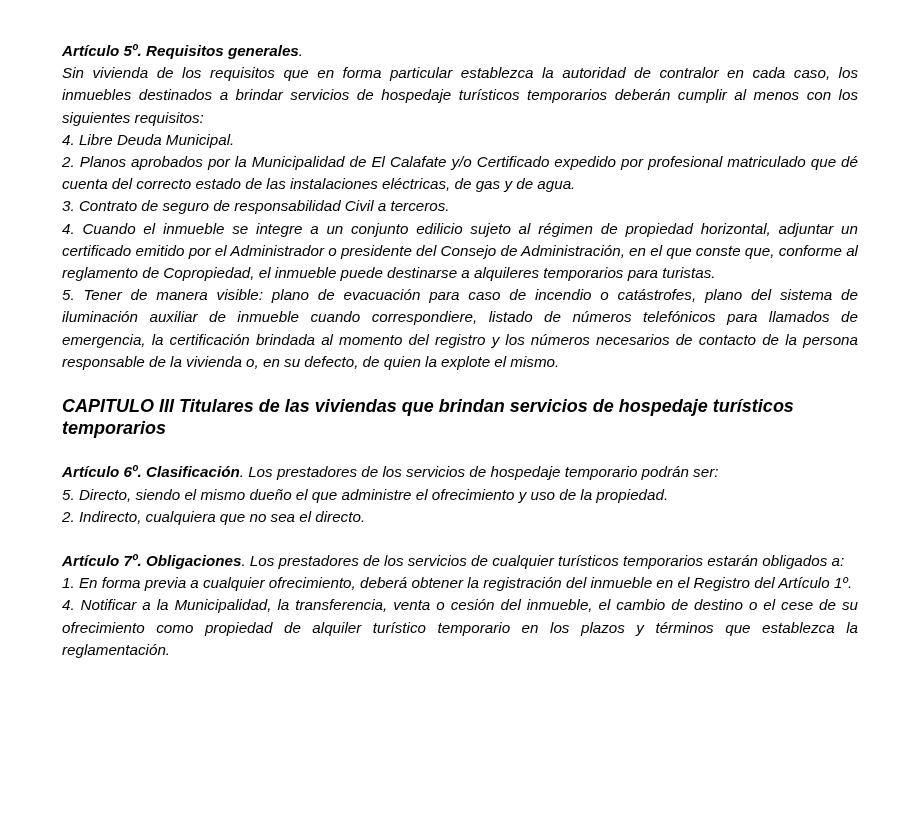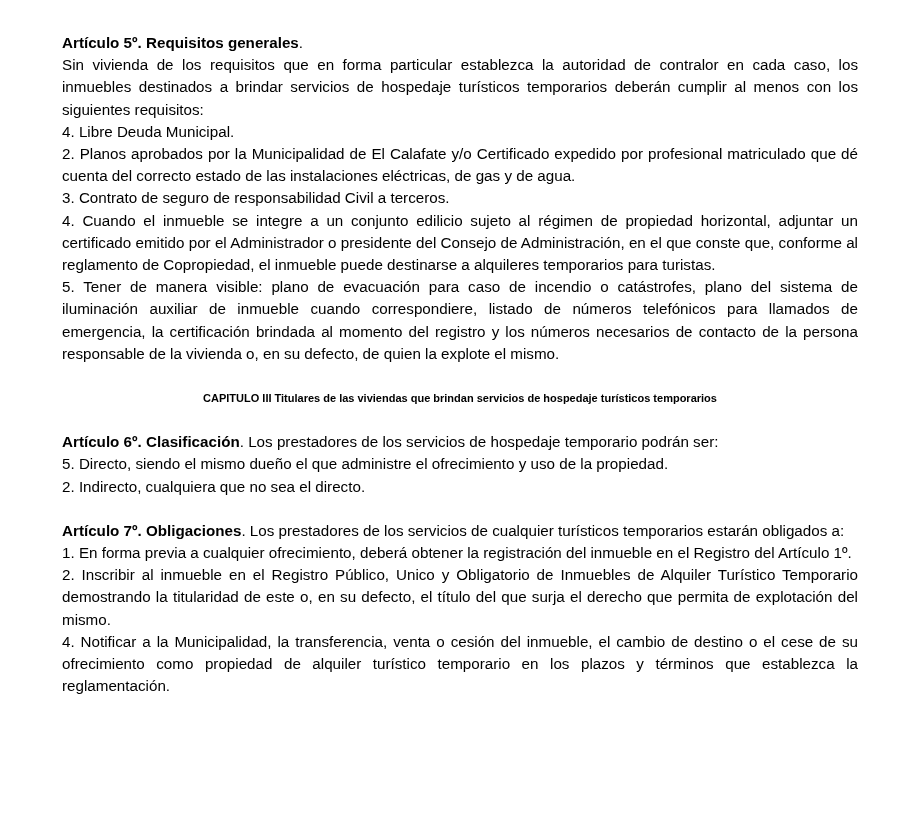--- a/index.html
+++ b/index.html
@@ -13,21 +13,22 @@
     font-family: "Liberation Sans", sans-serif;
     color: #000000;
     overflow: hidden;
   }
   .page {
     position: relative;
     width: 918px;
     height: 700px;
     background: #ffffff;
     box-sizing: border-box;
-    padding: 32px 60px 0 62px;
+    padding: 40px 60px 0 62px;
+    font-style: italic;
   }
   .doc {
     width: 796px;
   }
   .para {
     font-size: 15.2px;
     line-height: 22.2px;
     text-align: justify;
     text-justify: inter-word;
     margin: 0;
@@ -37,24 +38,24 @@
   .para.left {
     text-align: left;
   }
   .bold {
     font-weight: bold;
   }
   .spacer {
     height: 22px;
   }
   .chapter-heading {
-    font-size: 11px;
+    font-size: 18px;
     line-height: 22.2px;
     font-weight: bold;
-    text-align: center;
+    text-align: left;
     margin: 0;
   }
 </style>
 </head>
 <body>
 
 <div class="page">
   <div class="doc">
 
     <p class="para left"><span class="bold">Artículo 5º. Requisitos generales</span><span>.</span></p>
@@ -72,17 +73,16 @@
     <div class="spacer"></div>
 
     <p class="para left"><span class="bold">Artículo 6º. Clasificación</span><span>. Los prestadores de los servicios de hospedaje temporario podrán ser:</span></p>
     <p class="para left">5. Directo, siendo el mismo dueño el que administre el ofrecimiento y uso de la propiedad.</p>
     <p class="para left">2. Indirecto, cualquiera que no sea el directo.</p>
 
     <div class="spacer"></div>
 
     <p class="para"><span class="bold">Artículo 7º. Obligaciones</span><span>. Los prestadores de los servicios de cualquier turísticos temporarios estarán obligados a:</span></p>
     <p class="para">1. En forma previa a cualquier ofrecimiento, deberá obtener la registración del inmueble en el Registro del Artículo 1º.</p>
-    <p class="para">2. Inscribir al inmueble en el Registro Público, Unico y Obligatorio de Inmuebles de Alquiler Turístico Temporario demostrando la titularidad de este o, en su defecto, el título del que surja el derecho que permita de explotación del mismo.</p>
     <p class="para">4. Notificar a la Municipalidad, la transferencia, venta o cesión del inmueble, el cambio de destino o el cese de su ofrecimiento como propiedad de alquiler turístico temporario en los plazos y términos que establezca la reglamentación.</p>
 
   </div>
 </div>
 
 </body></html>

